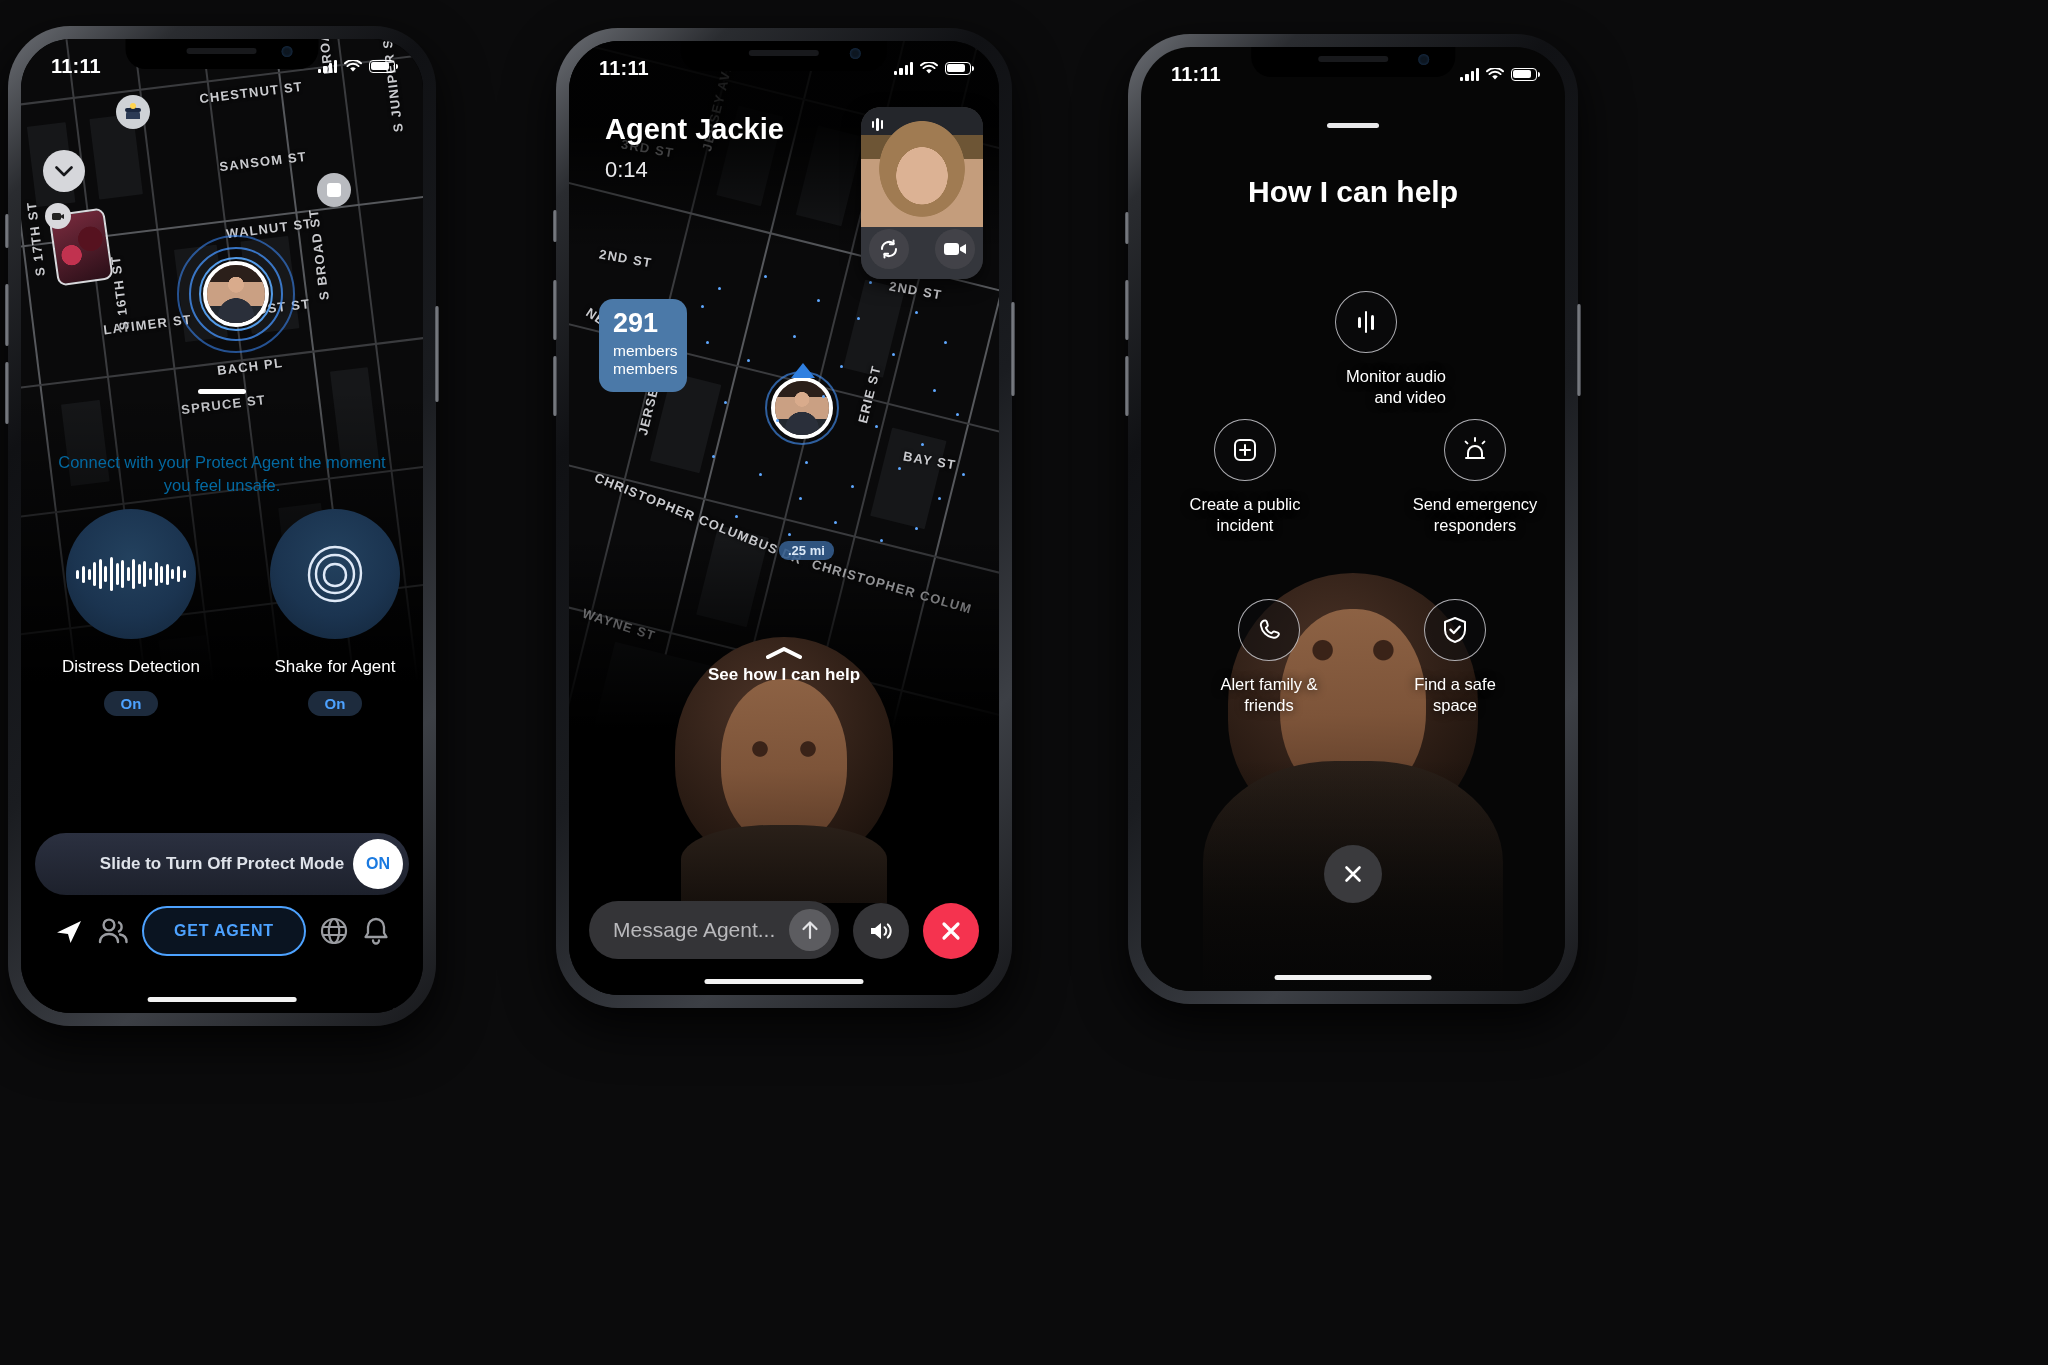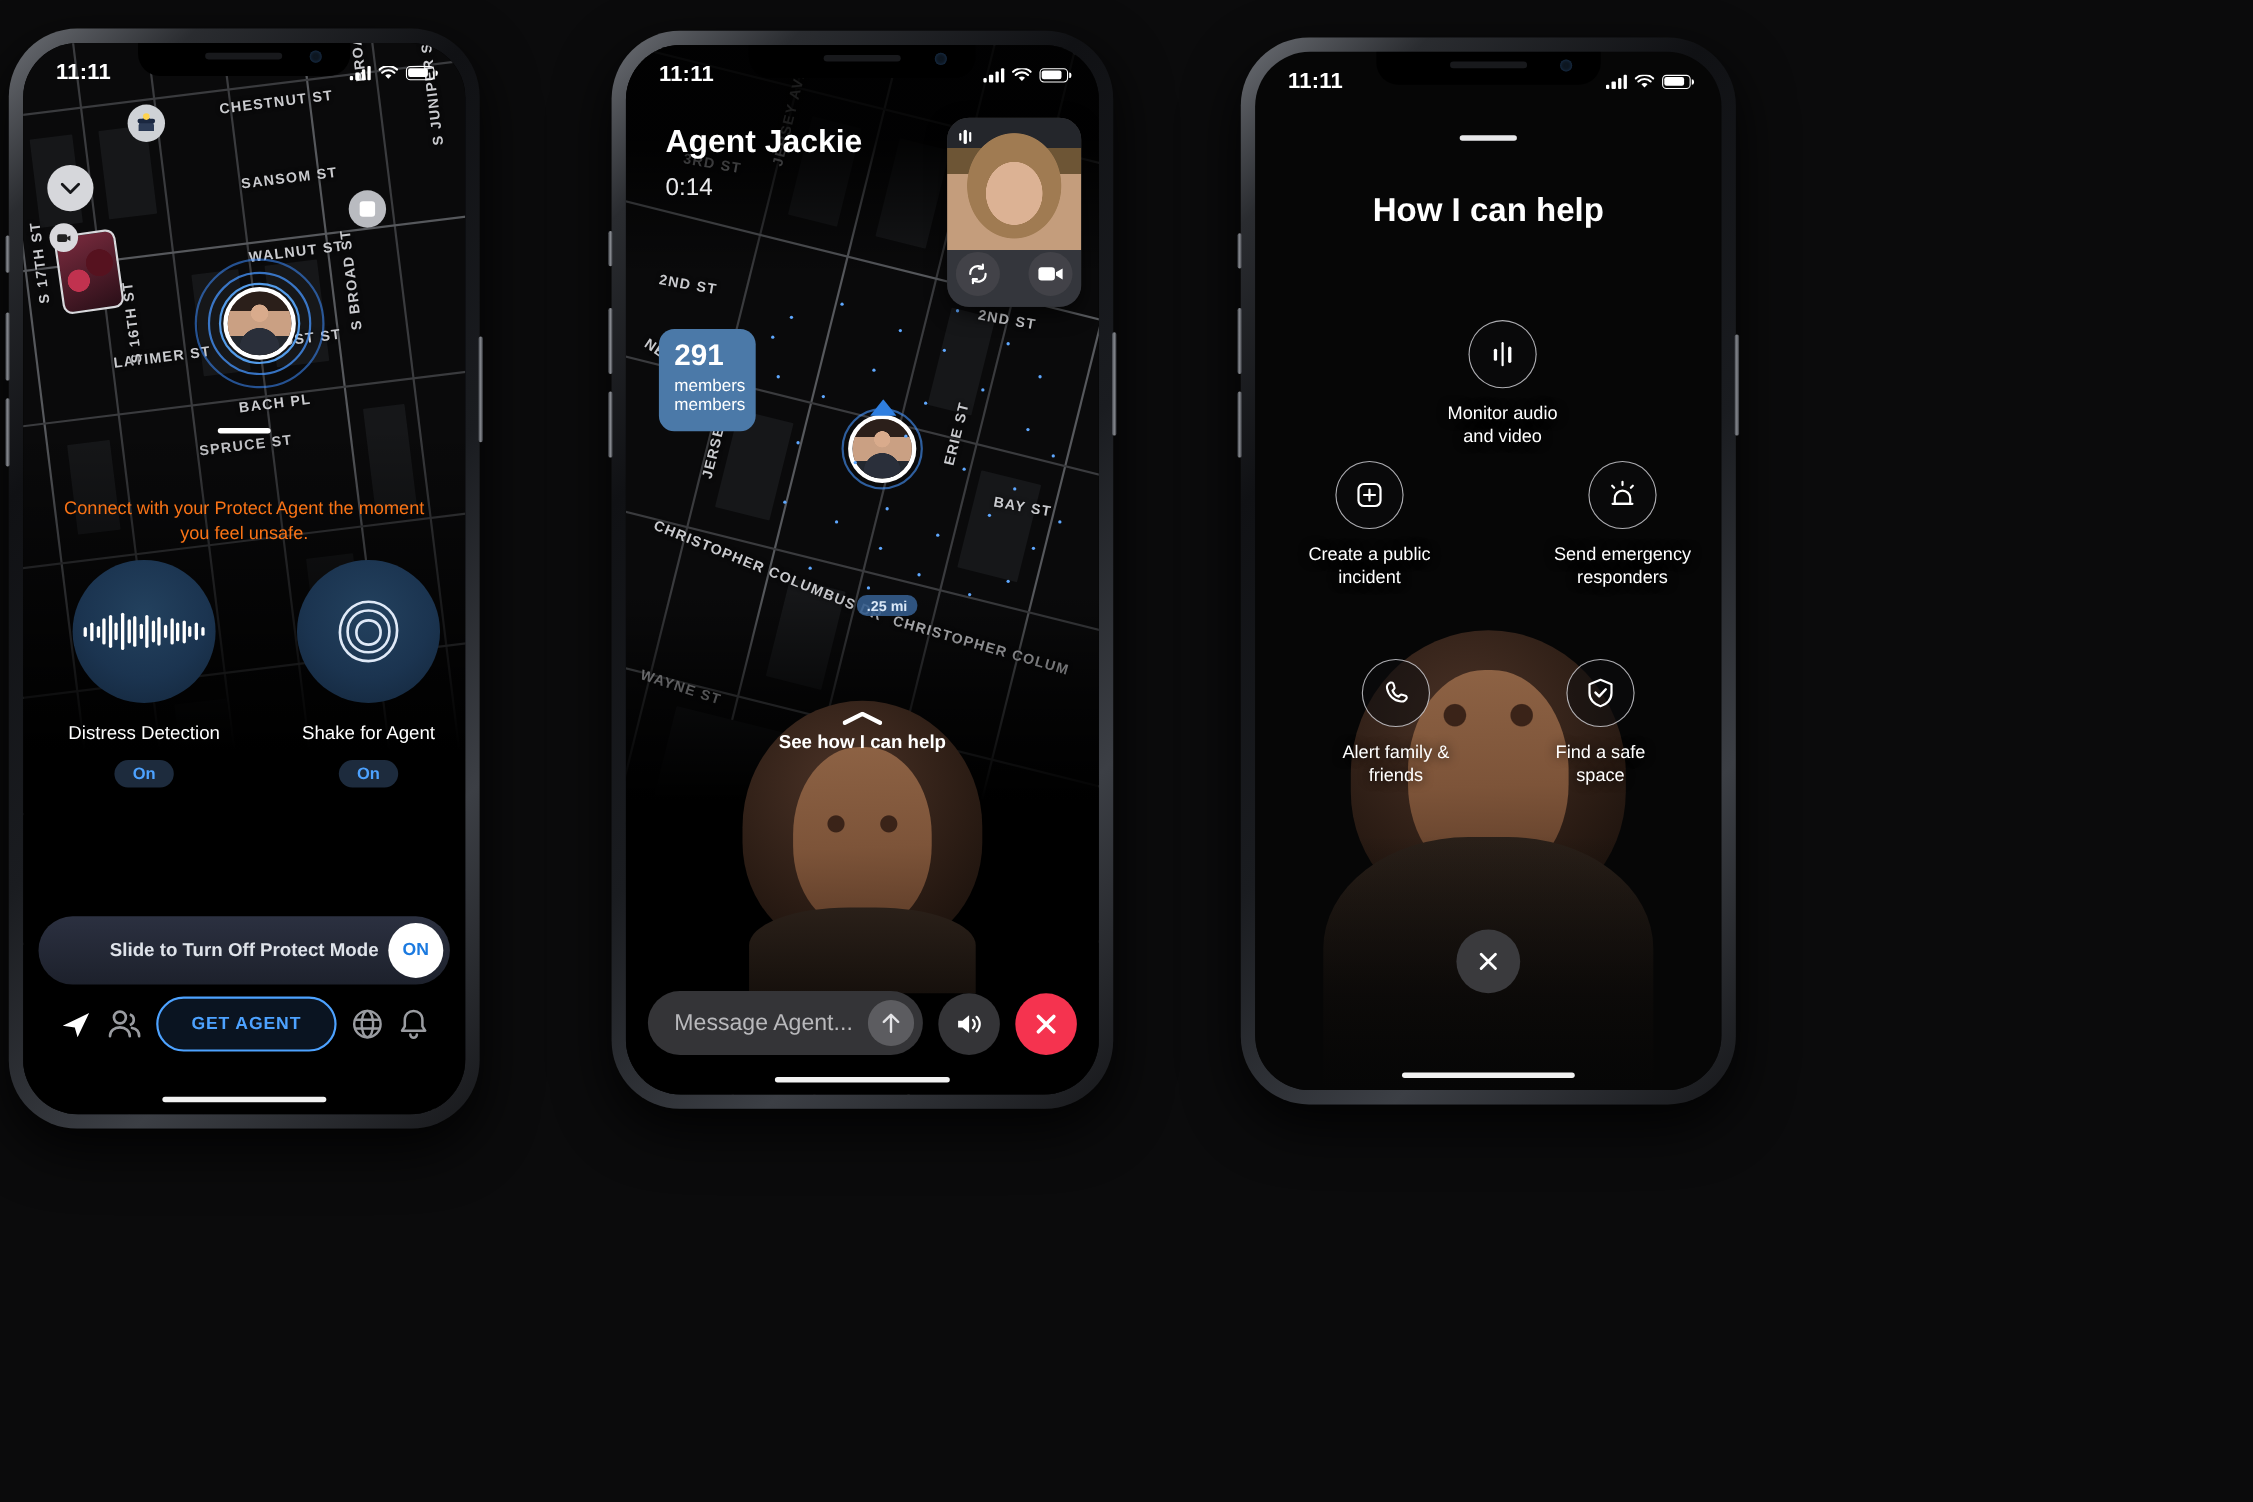--- a/index.html
+++ b/index.html
@@ -59,21 +59,21 @@
                radial-gradient(circle at 50% 88%, #2a2f3a 30%, transparent 31%),
                linear-gradient(180deg,#2b1f1a 0 30%,#caa083 30% 70%,#23282f 70%); }
   .sonar { position:absolute; border-radius:50%; border:2px solid rgba(60,140,255,.55); z-index:5; }
 
   .chip-round { position:absolute; border-radius:50%; display:flex; align-items:center;
     justify-content:center; z-index:10; }
 
   
   .p1-title { position:absolute; left:0; right:0; text-align:center; color:#fff;
     font-size:29px; font-weight:700; z-index:12; }
-  .p1-sub { position:absolute; left:34px; right:34px; text-align:center; color:#f97316;
+  .p1-sub { position:absolute; left:34px; right:34px; text-align:center; color:#0369a1;
     font-size:16.5px; line-height:1.38; z-index:12; }
   .feat { position:absolute; width:160px; text-align:center; z-index:12; }
   .feat-circ { width:130px; height:130px; margin:0 auto; border-radius:50%;
     background:radial-gradient(circle at 50% 38%, #23415e 0%, #1b3450 55%, #132539 100%);
     display:flex; align-items:center; justify-content:center; }
   .feat-lbl { margin-top:18px; color:#fff; font-size:17px; font-weight:500; }
   .onbadge { display:inline-block; margin-top:14px; padding:4px 17px; border-radius:14px;
     background:#1d2b3d; color:#4da2ff; font-size:15px; font-weight:600; }
   .wave { display:flex; align-items:center; gap:2.6px; height:40px; }
   .wave i { width:3px; background:#fff; border-radius:2px; display:block; }
@@ -564,21 +564,21 @@
       </div>
 
       <div class="act" style="left:145px; top:244px;">
         <div class="act-circ">
           <span style="display:flex;gap:3.4px;align-items:center;">
             <i style="width:2.8px;height:11px;background:#fff;border-radius:2px;display:block;"></i>
             <i style="width:2.8px;height:22px;background:#fff;border-radius:2px;display:block;"></i>
             <i style="width:2.8px;height:15px;background:#fff;border-radius:2px;display:block;"></i>
           </span>
         </div>
-        <div class="act-lbl" style="white-space:pre-line;">Monitor audio
+        <div class="act-lbl" style="white-space:pre-line;text-align:right;">Monitor audio
 and video</div>
       </div>
 
       <div class="act" style="left:24px; top:372px;">
         <div class="act-circ">
           <svg width="30" height="30" viewBox="0 0 30 30">
               <rect x="5" y="5" width="20" height="20" rx="5" fill="none" stroke="#fff" stroke-width="2"></rect>
               <path d="M15 10v10M10 15h10" stroke="#fff" stroke-width="2" stroke-linecap="round"></path>
             </svg>
         </div>

